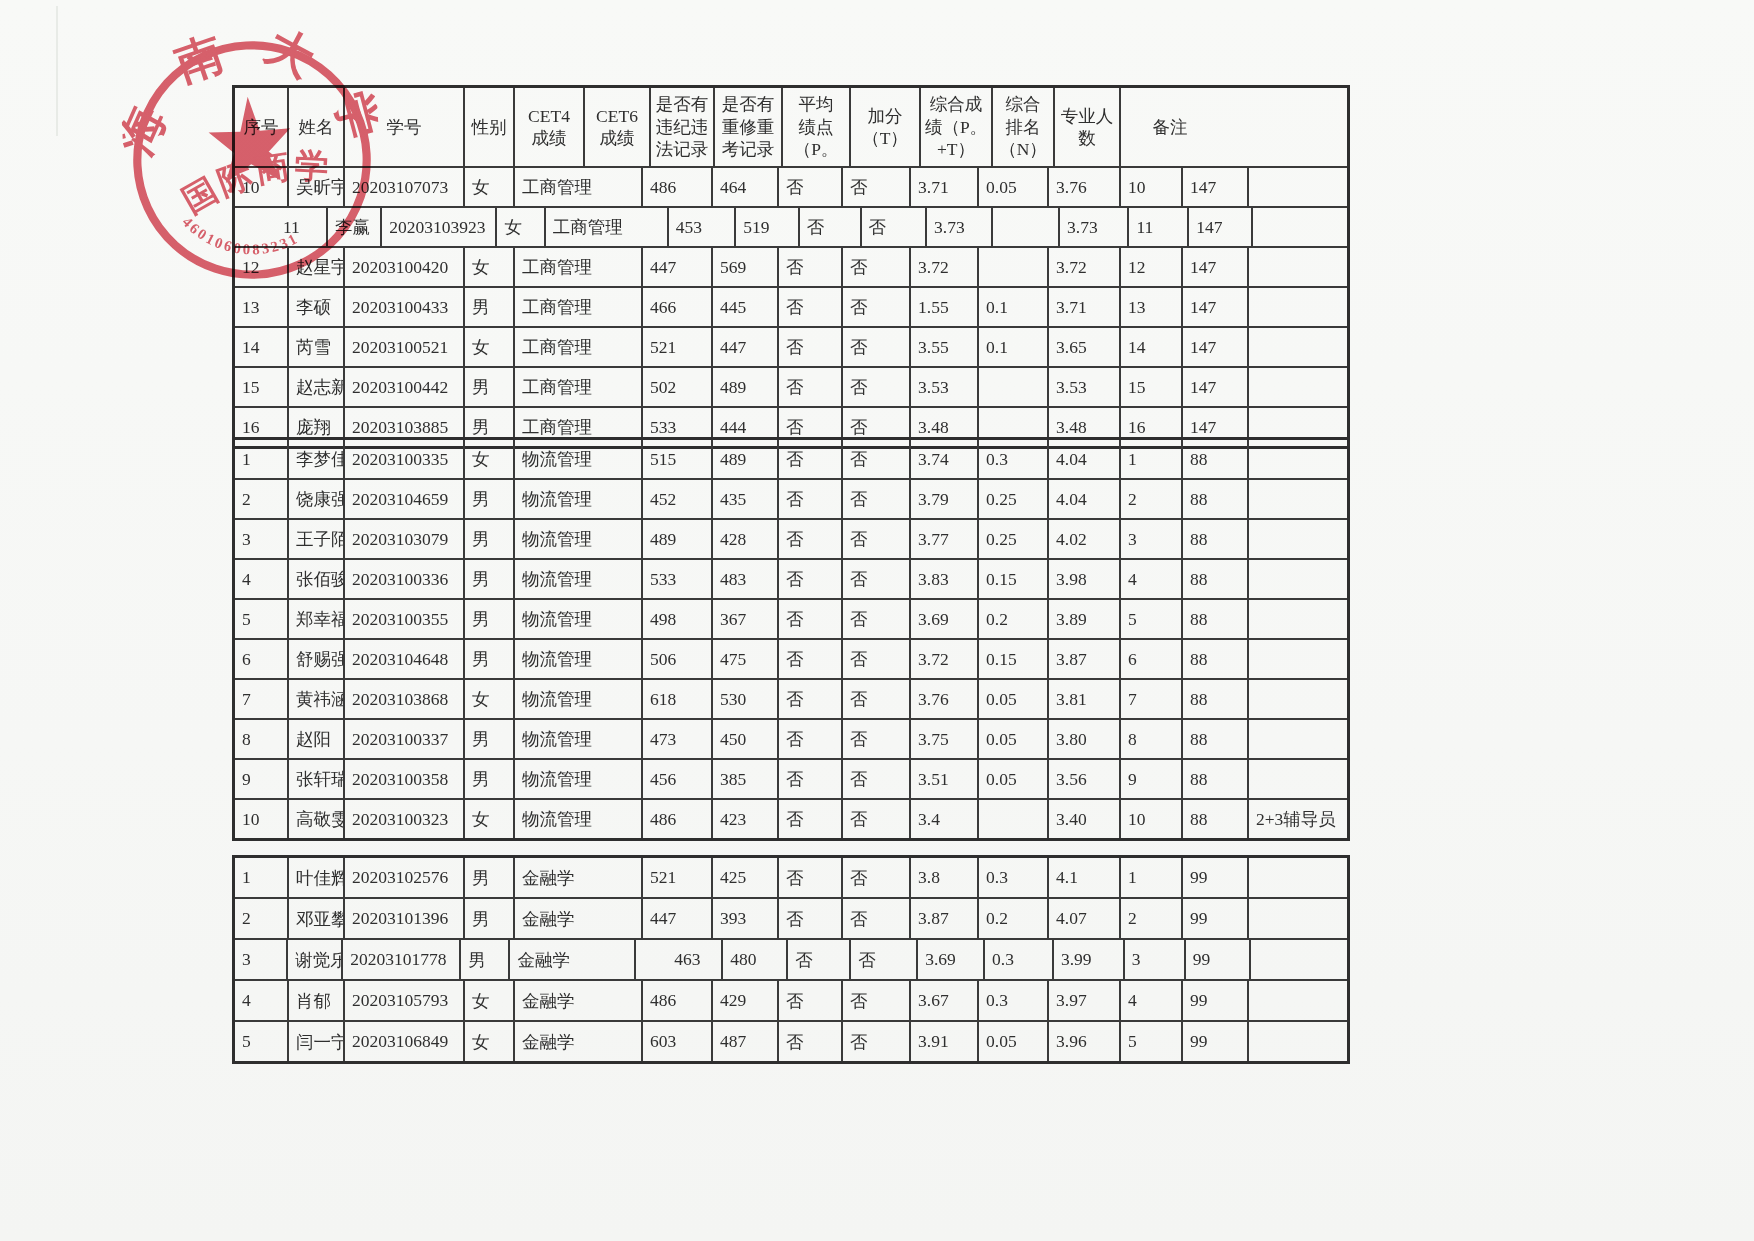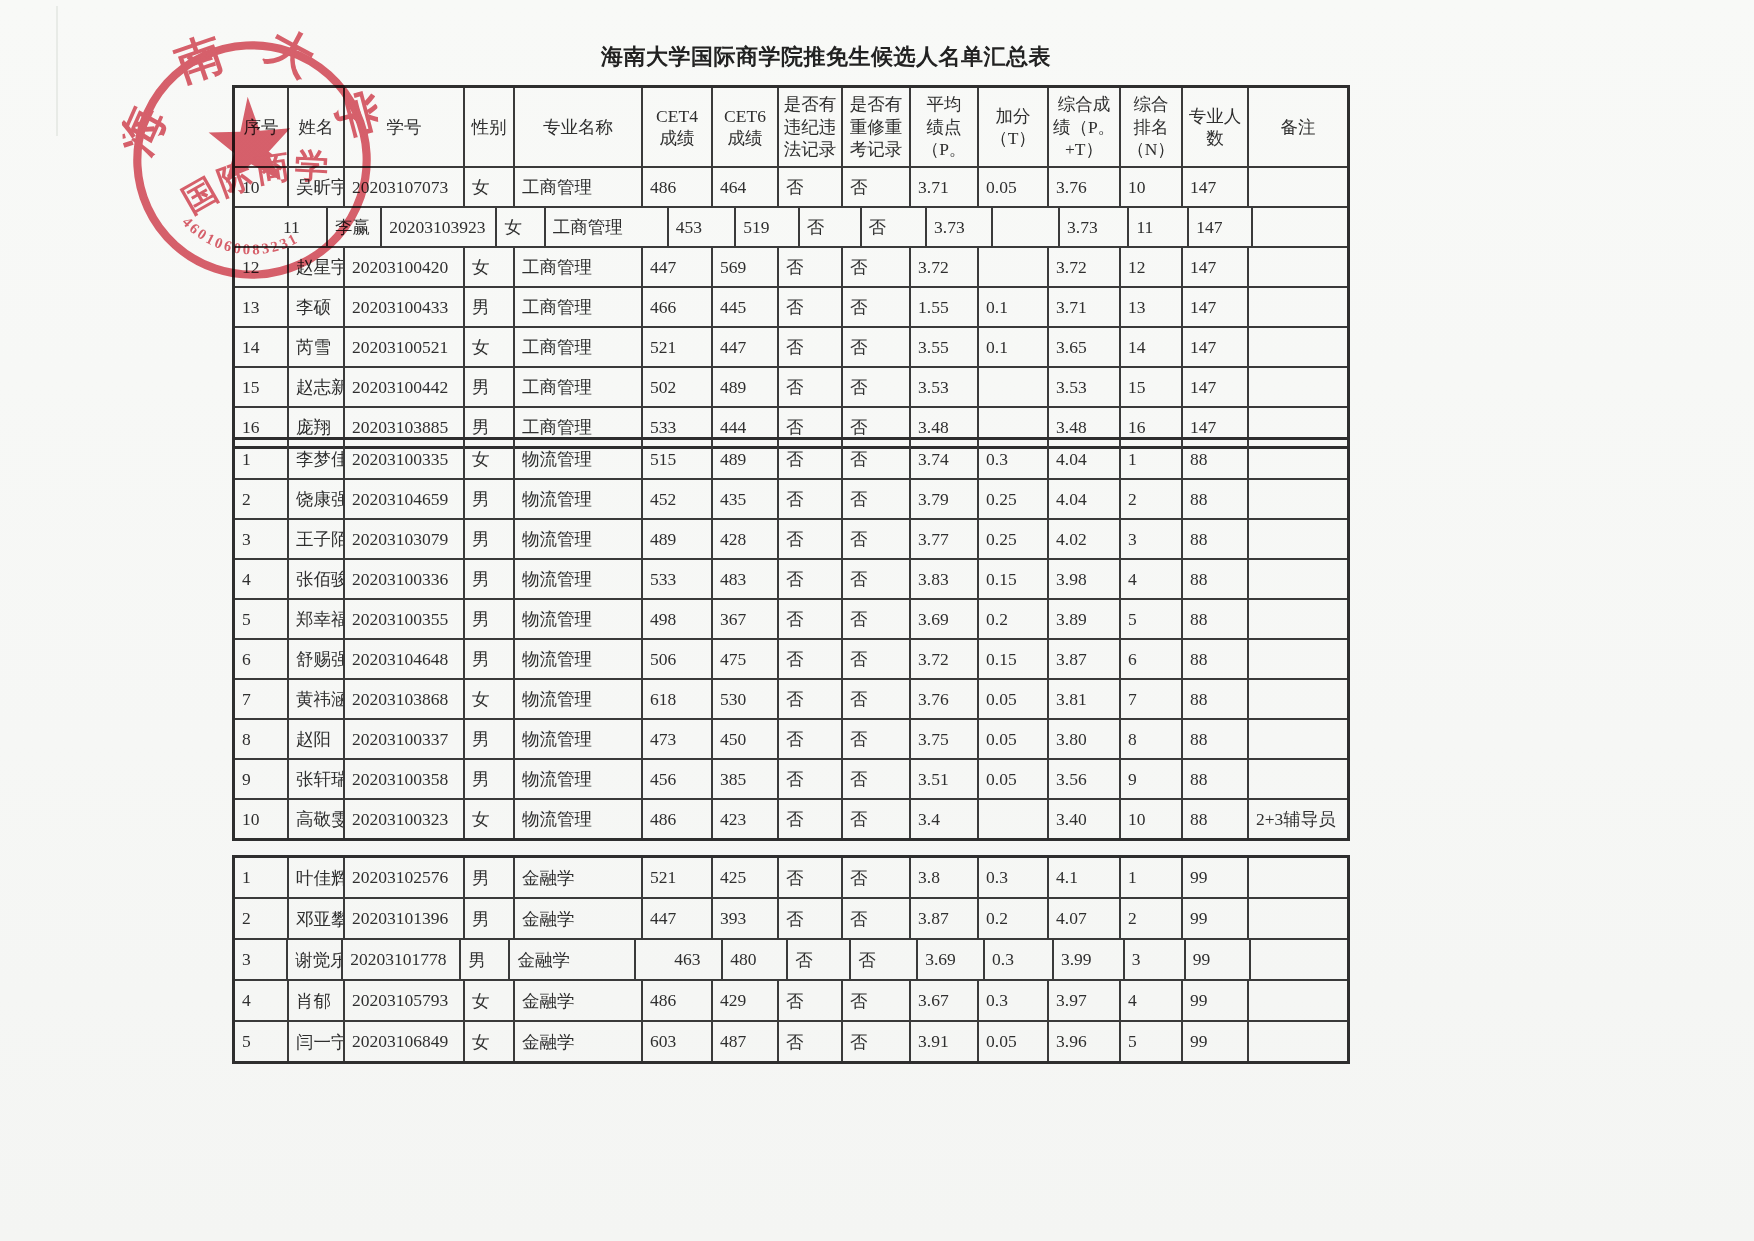--- a/index.html
+++ b/index.html
@@ -48,29 +48,27 @@
   }
   .stamp text{font-family:"Liberation Serif","DejaVu Serif",serif;font-weight:bold;}
 </style>
 </head>
 <body>
 
 <div class="page">
 
   <div class="streak"></div>
 
-  <div class="title">海南大学国际商学院推免生候选人名单汇总表</div>
 
   <div class="tbl t1">
       <div class="row hrow">
         <div class="cell" style="width: 54px;">序号</div>
         <div class="cell" style="width: 56px;">姓名</div>
         <div class="cell" style="width: 120px;">学号</div>
         <div class="cell" style="width: 50px;">性别</div>
-        <div class="cell" style="width: 128px;">专业名称</div>
         <div class="cell" style="width: 70px;">CET4
 成绩</div>
         <div class="cell" style="width: 66px;">CET6
 成绩</div>
         <div class="cell" style="width: 64px;">是否有
 违纪违
 法记录</div>
         <div class="cell" style="width: 68px;">是否有
 重修重
 考记录</div>

